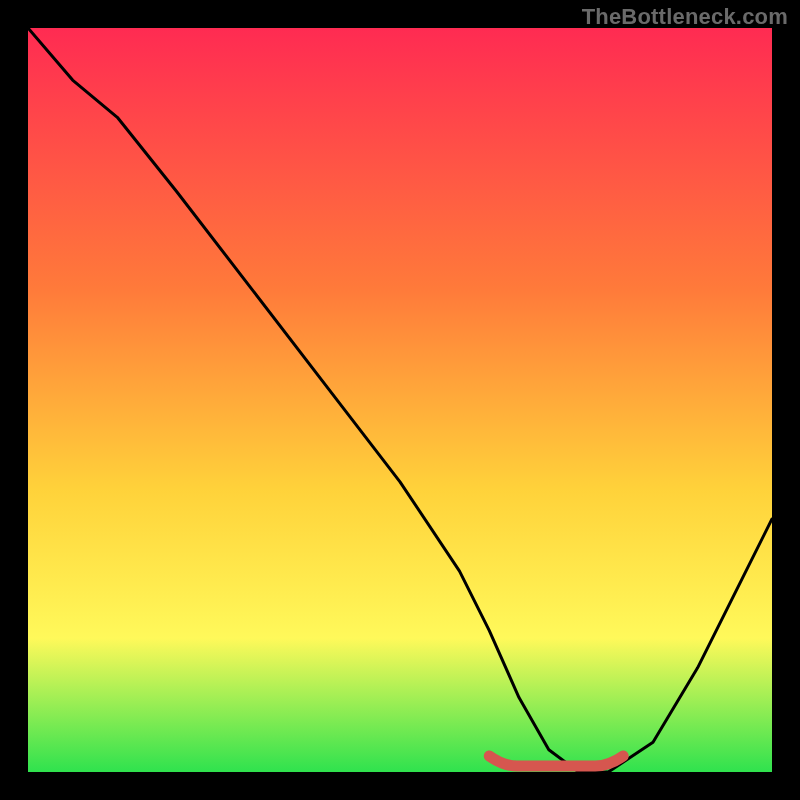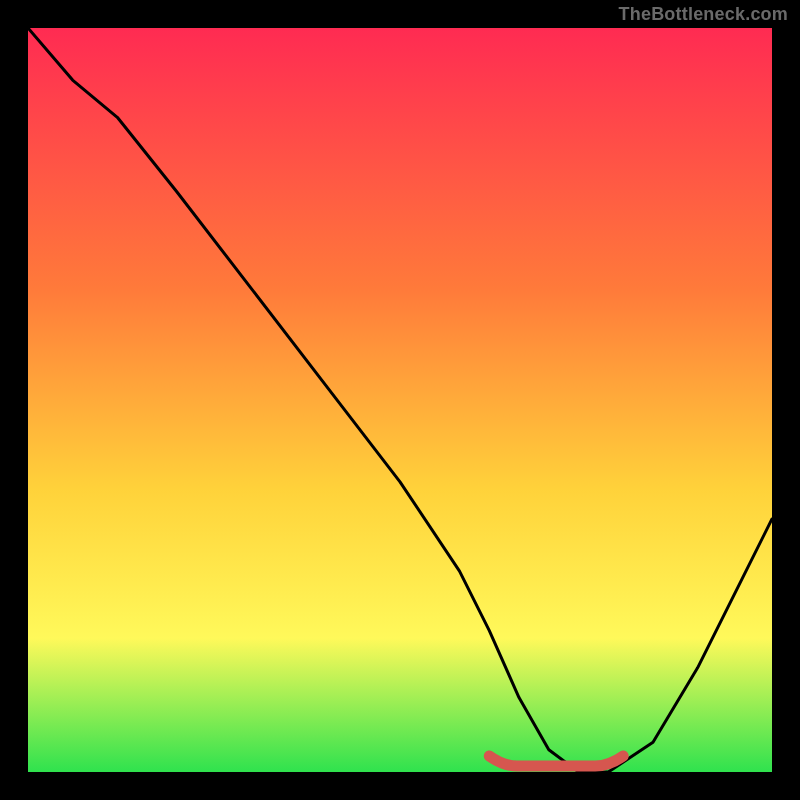--- a/index.html
+++ b/index.html
@@ -17,21 +17,21 @@
     top: 28px;
     width: 744px;
     height: 744px;
     background: #000;
   }
   .watermark {
     position: absolute;
     top: 4px;
     right: 12px;
     color: #6a6a6a;
-    font-size: 18px;
+    font-size: 22px;
     font-weight: 600;
     letter-spacing: 0.2px;
     z-index: 5;
   }
   svg {
     display: block;
   }
 </style>
 </head>
 <body>

